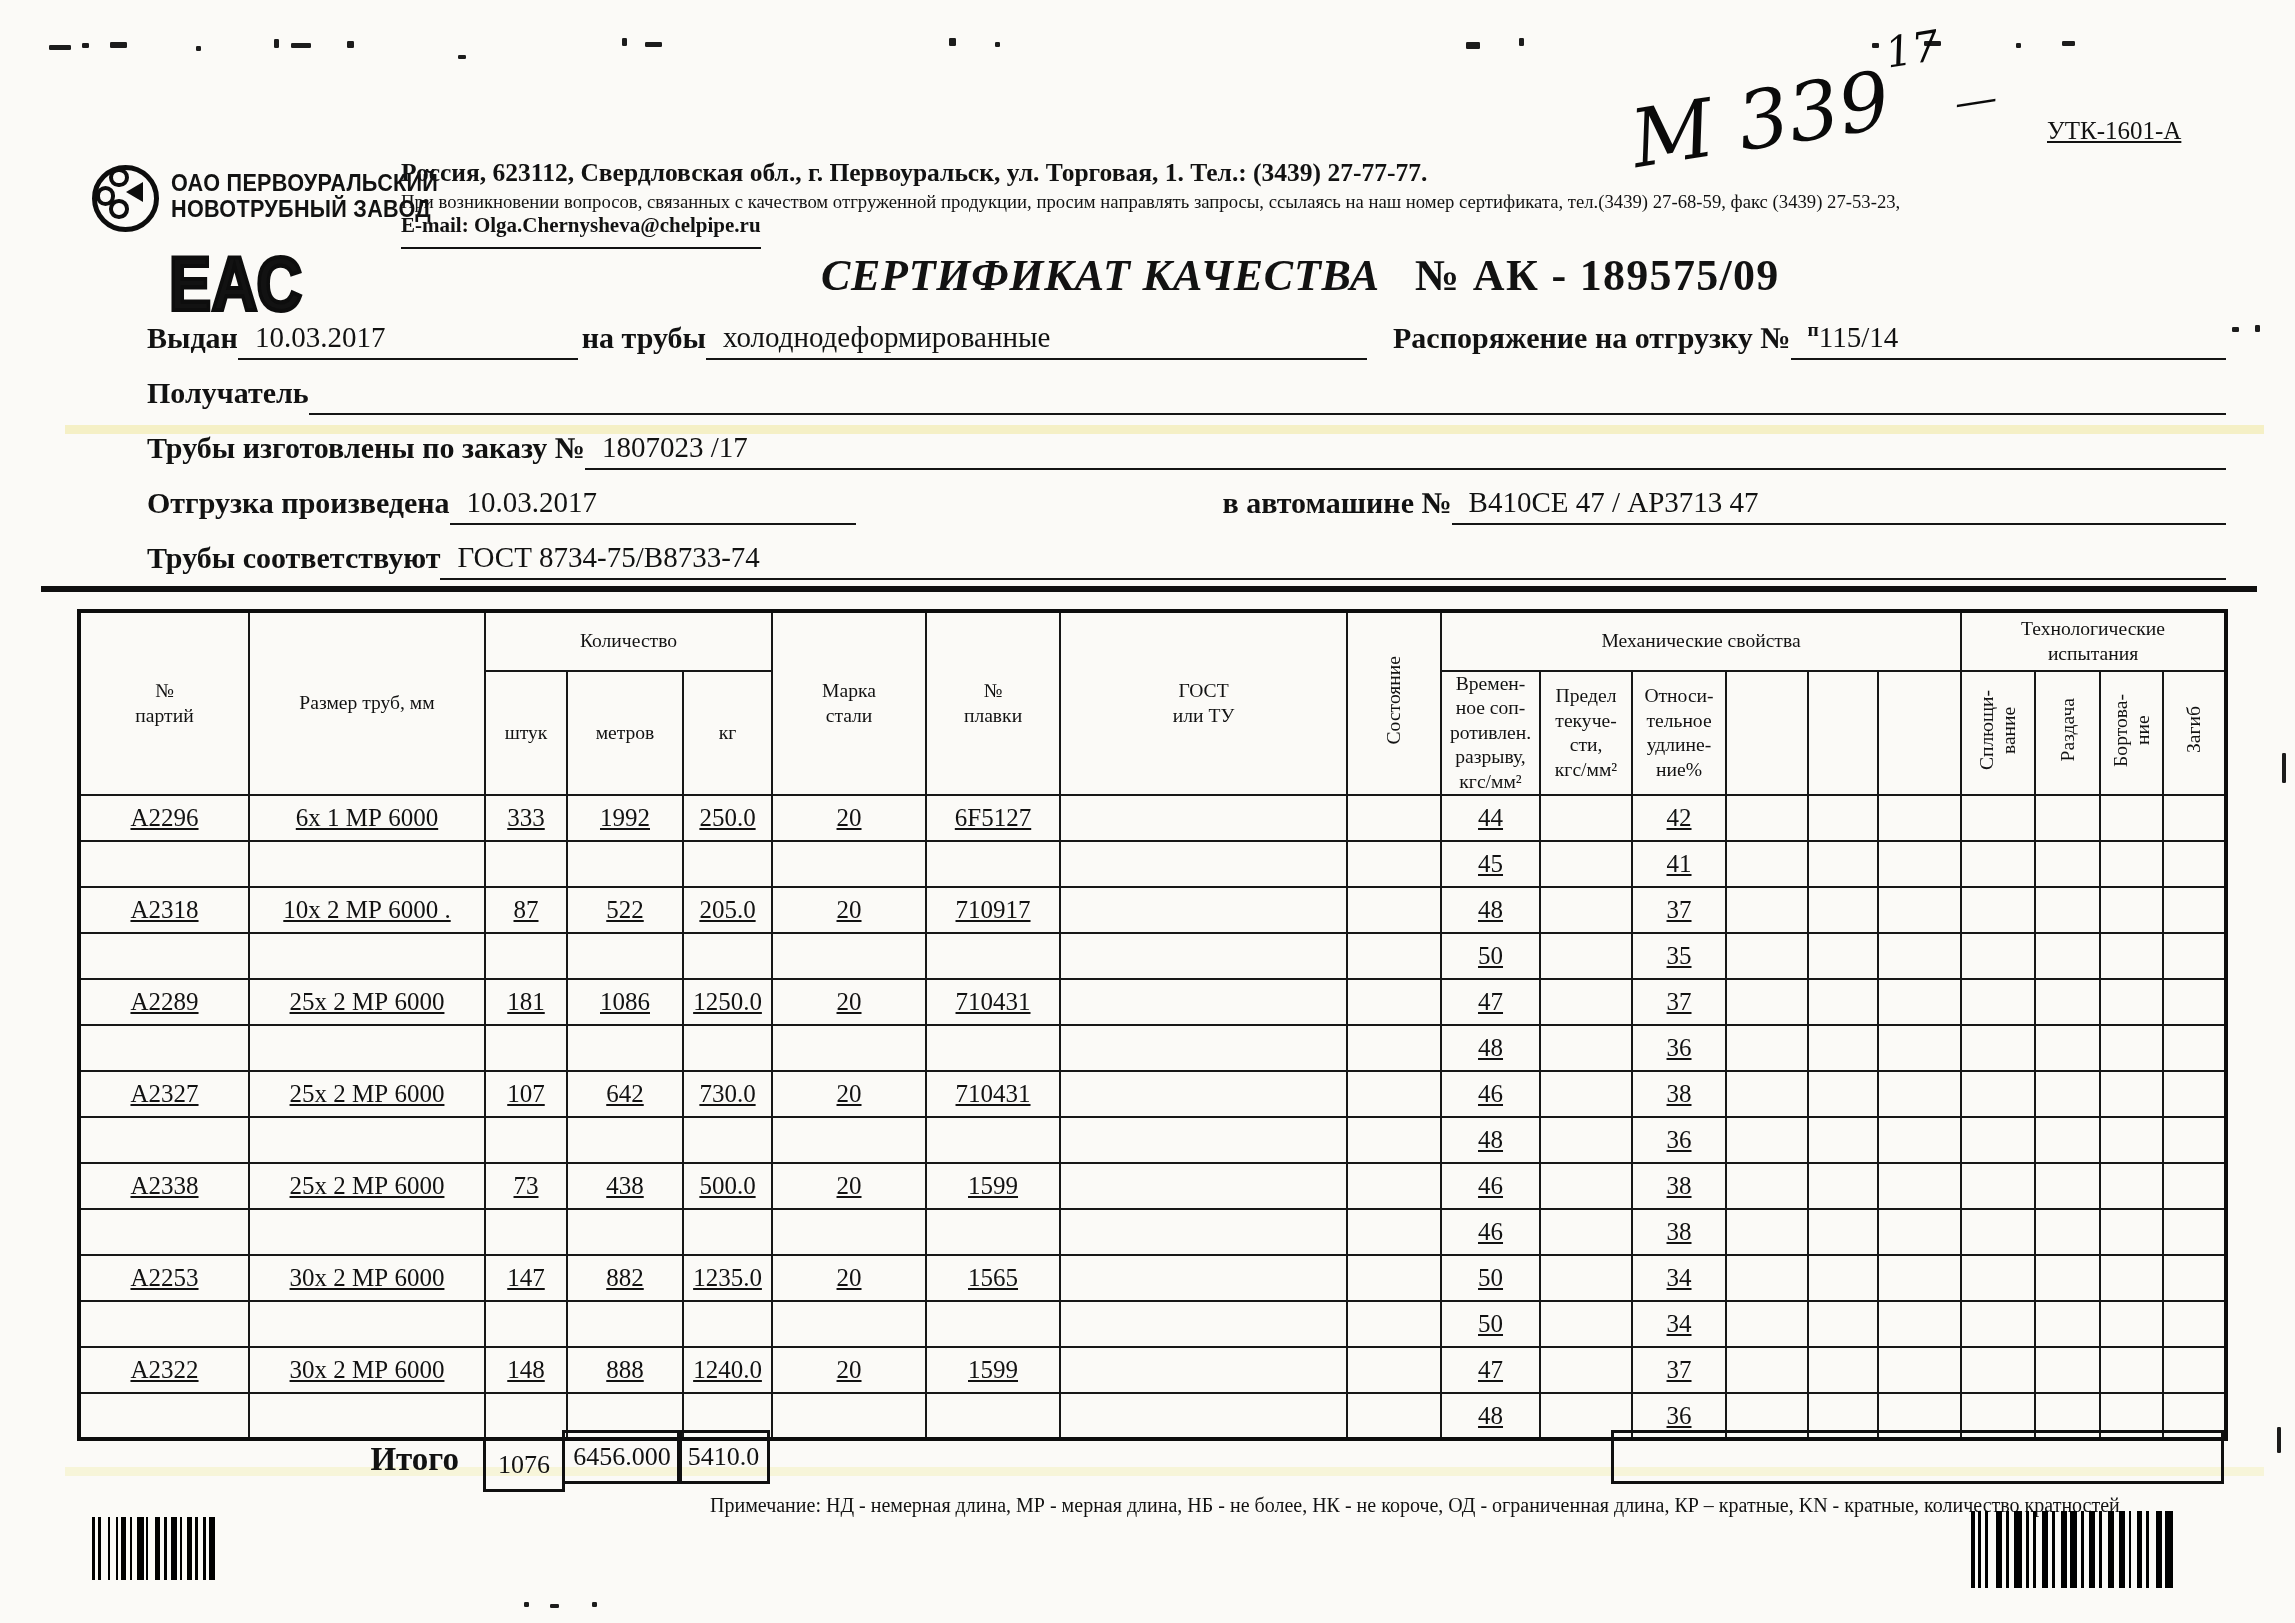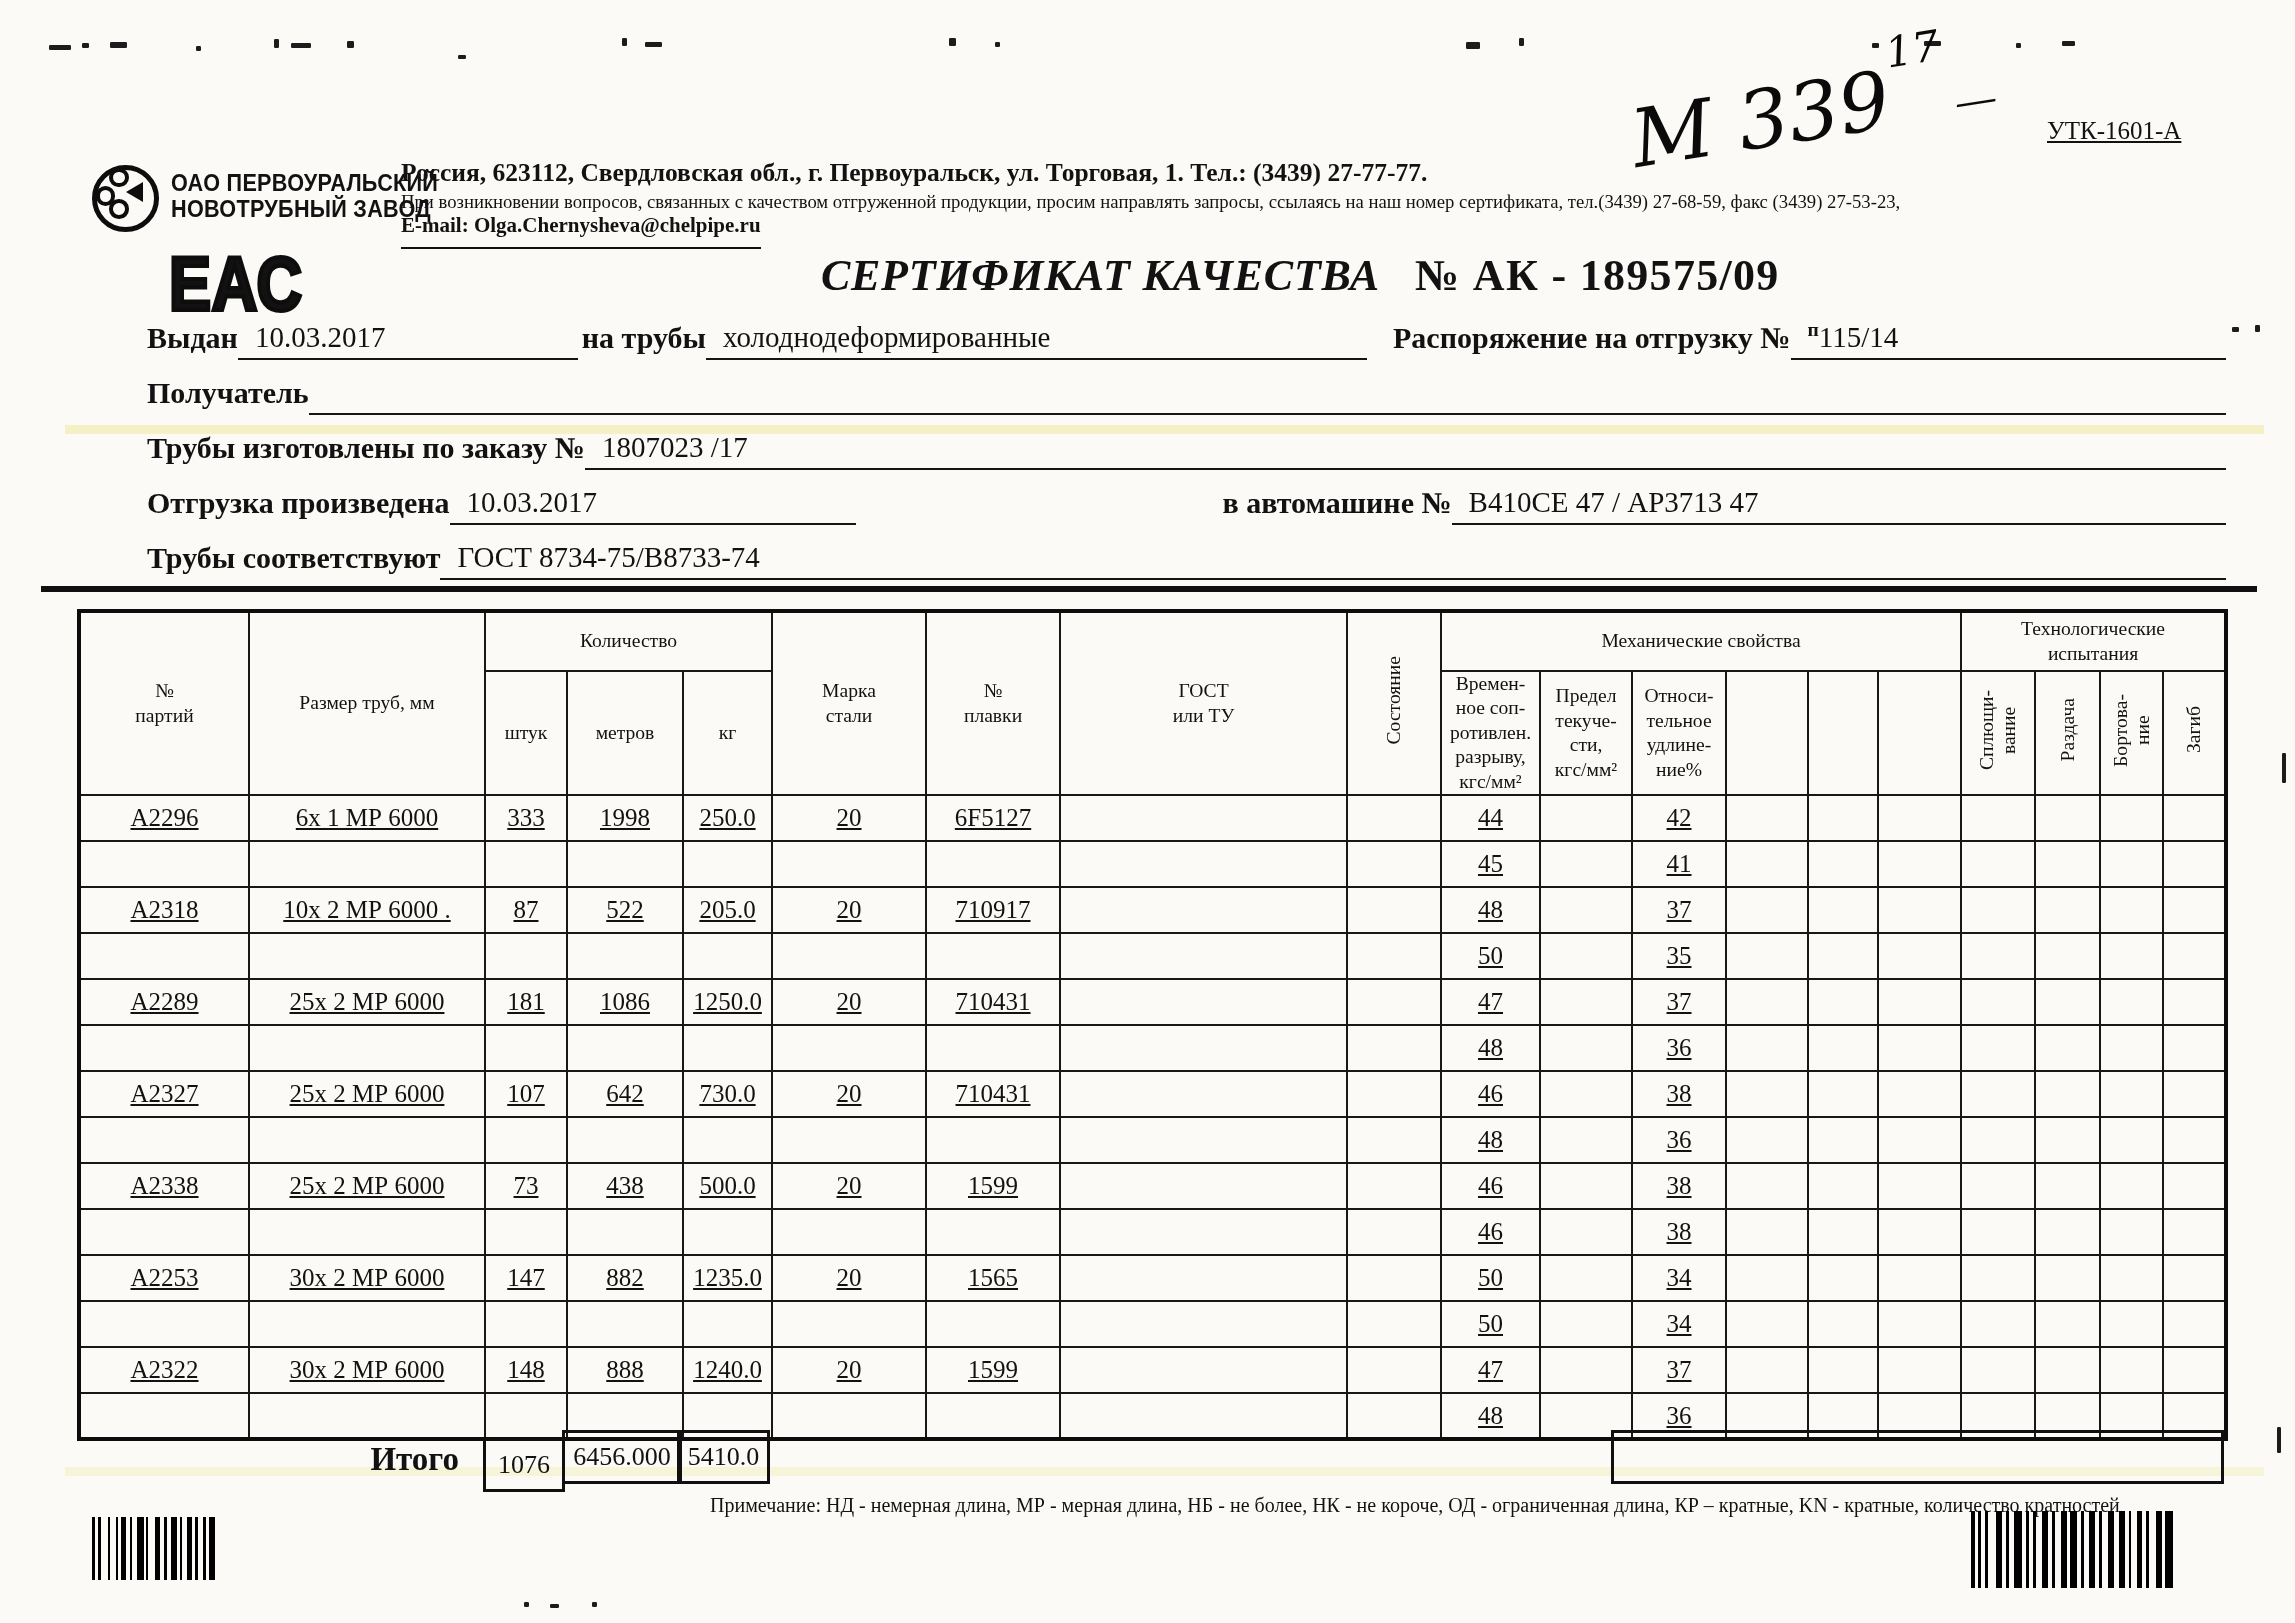--- a/index.html
+++ b/index.html
@@ -232,21 +232,21 @@
         <th><span class="vert">Бортова-
 ние</span></th>
         <th><span class="vert">Загиб</span></th>
       </tr>
     </thead>
     <tbody>
         <tr>
           <td class="c0">А2296</td>
           <td class="c1">6х 1 МР 6000</td>
           <td class="c2">333</td>
-          <td class="c3">1998</td>
+          <td class="c3">1992</td>
           <td class="c4">250.0</td>
           <td class="c5">20</td>
           <td class="c6">6F5127</td>
           <td class="c7"></td>
           <td class="c8"></td>
           <td class="c9">44</td>
           <td class="c10"></td>
           <td class="c11">42</td>
           <td class="c12"></td>
           <td class="c13"></td>

